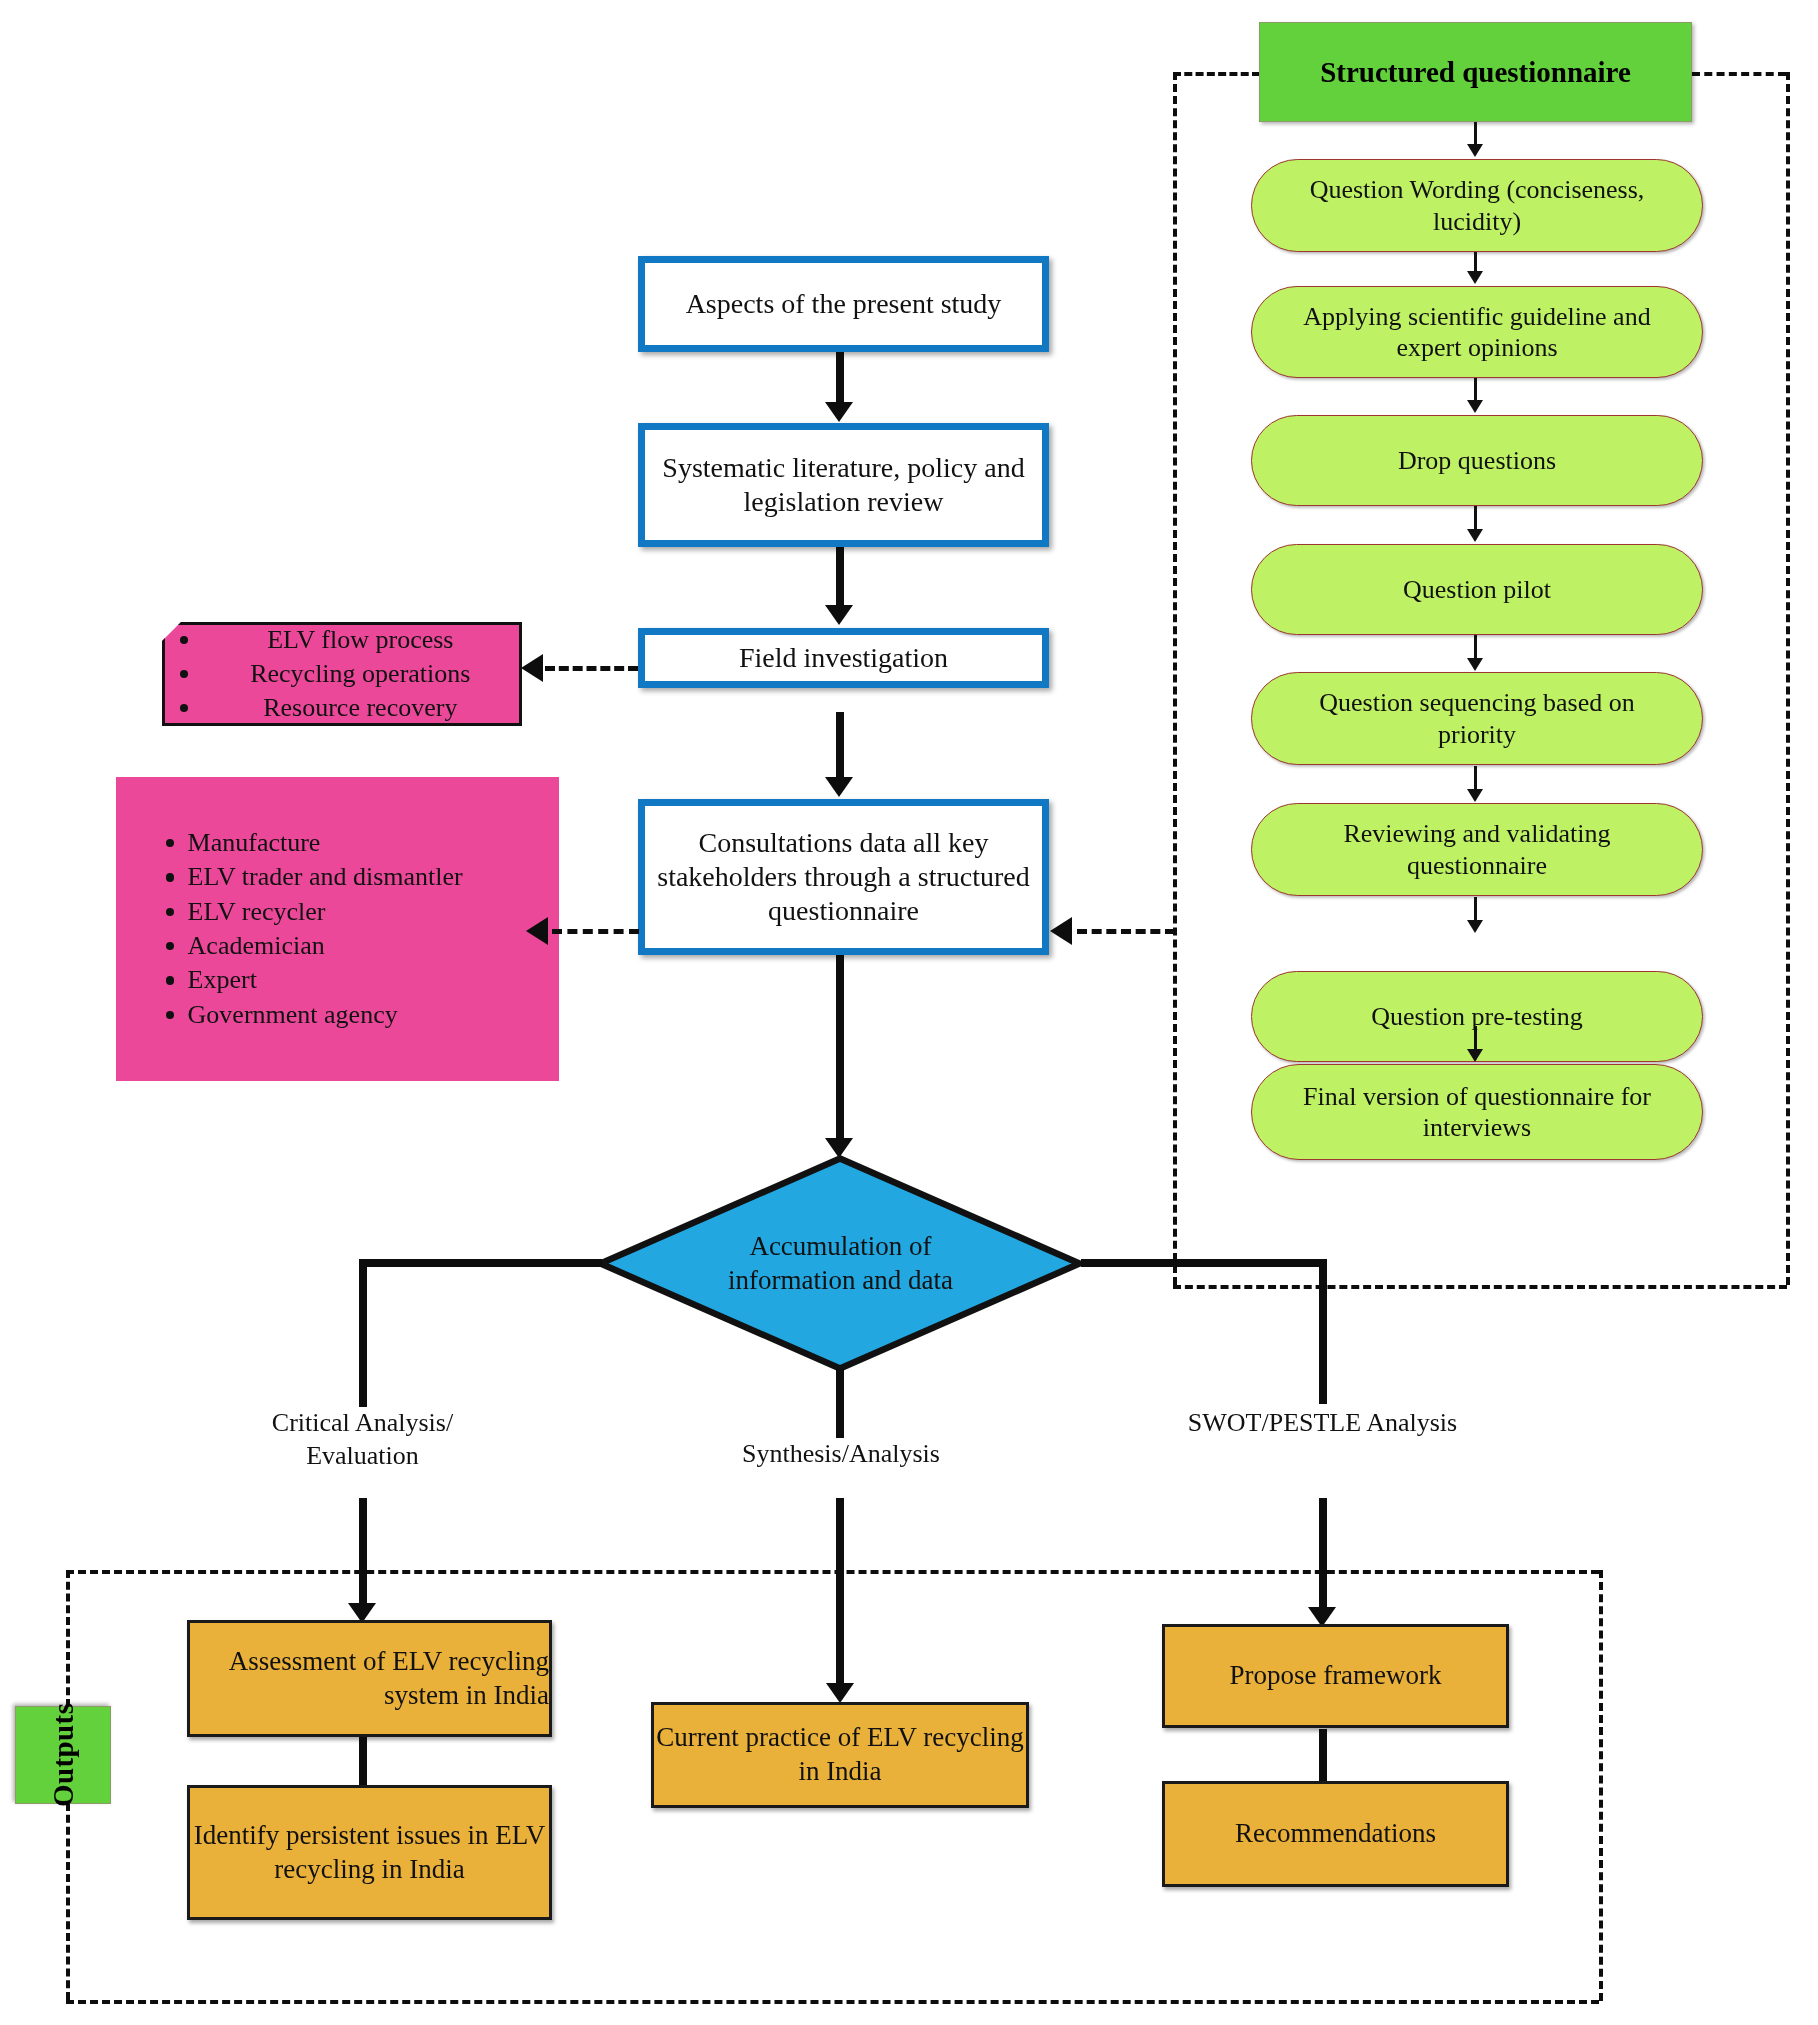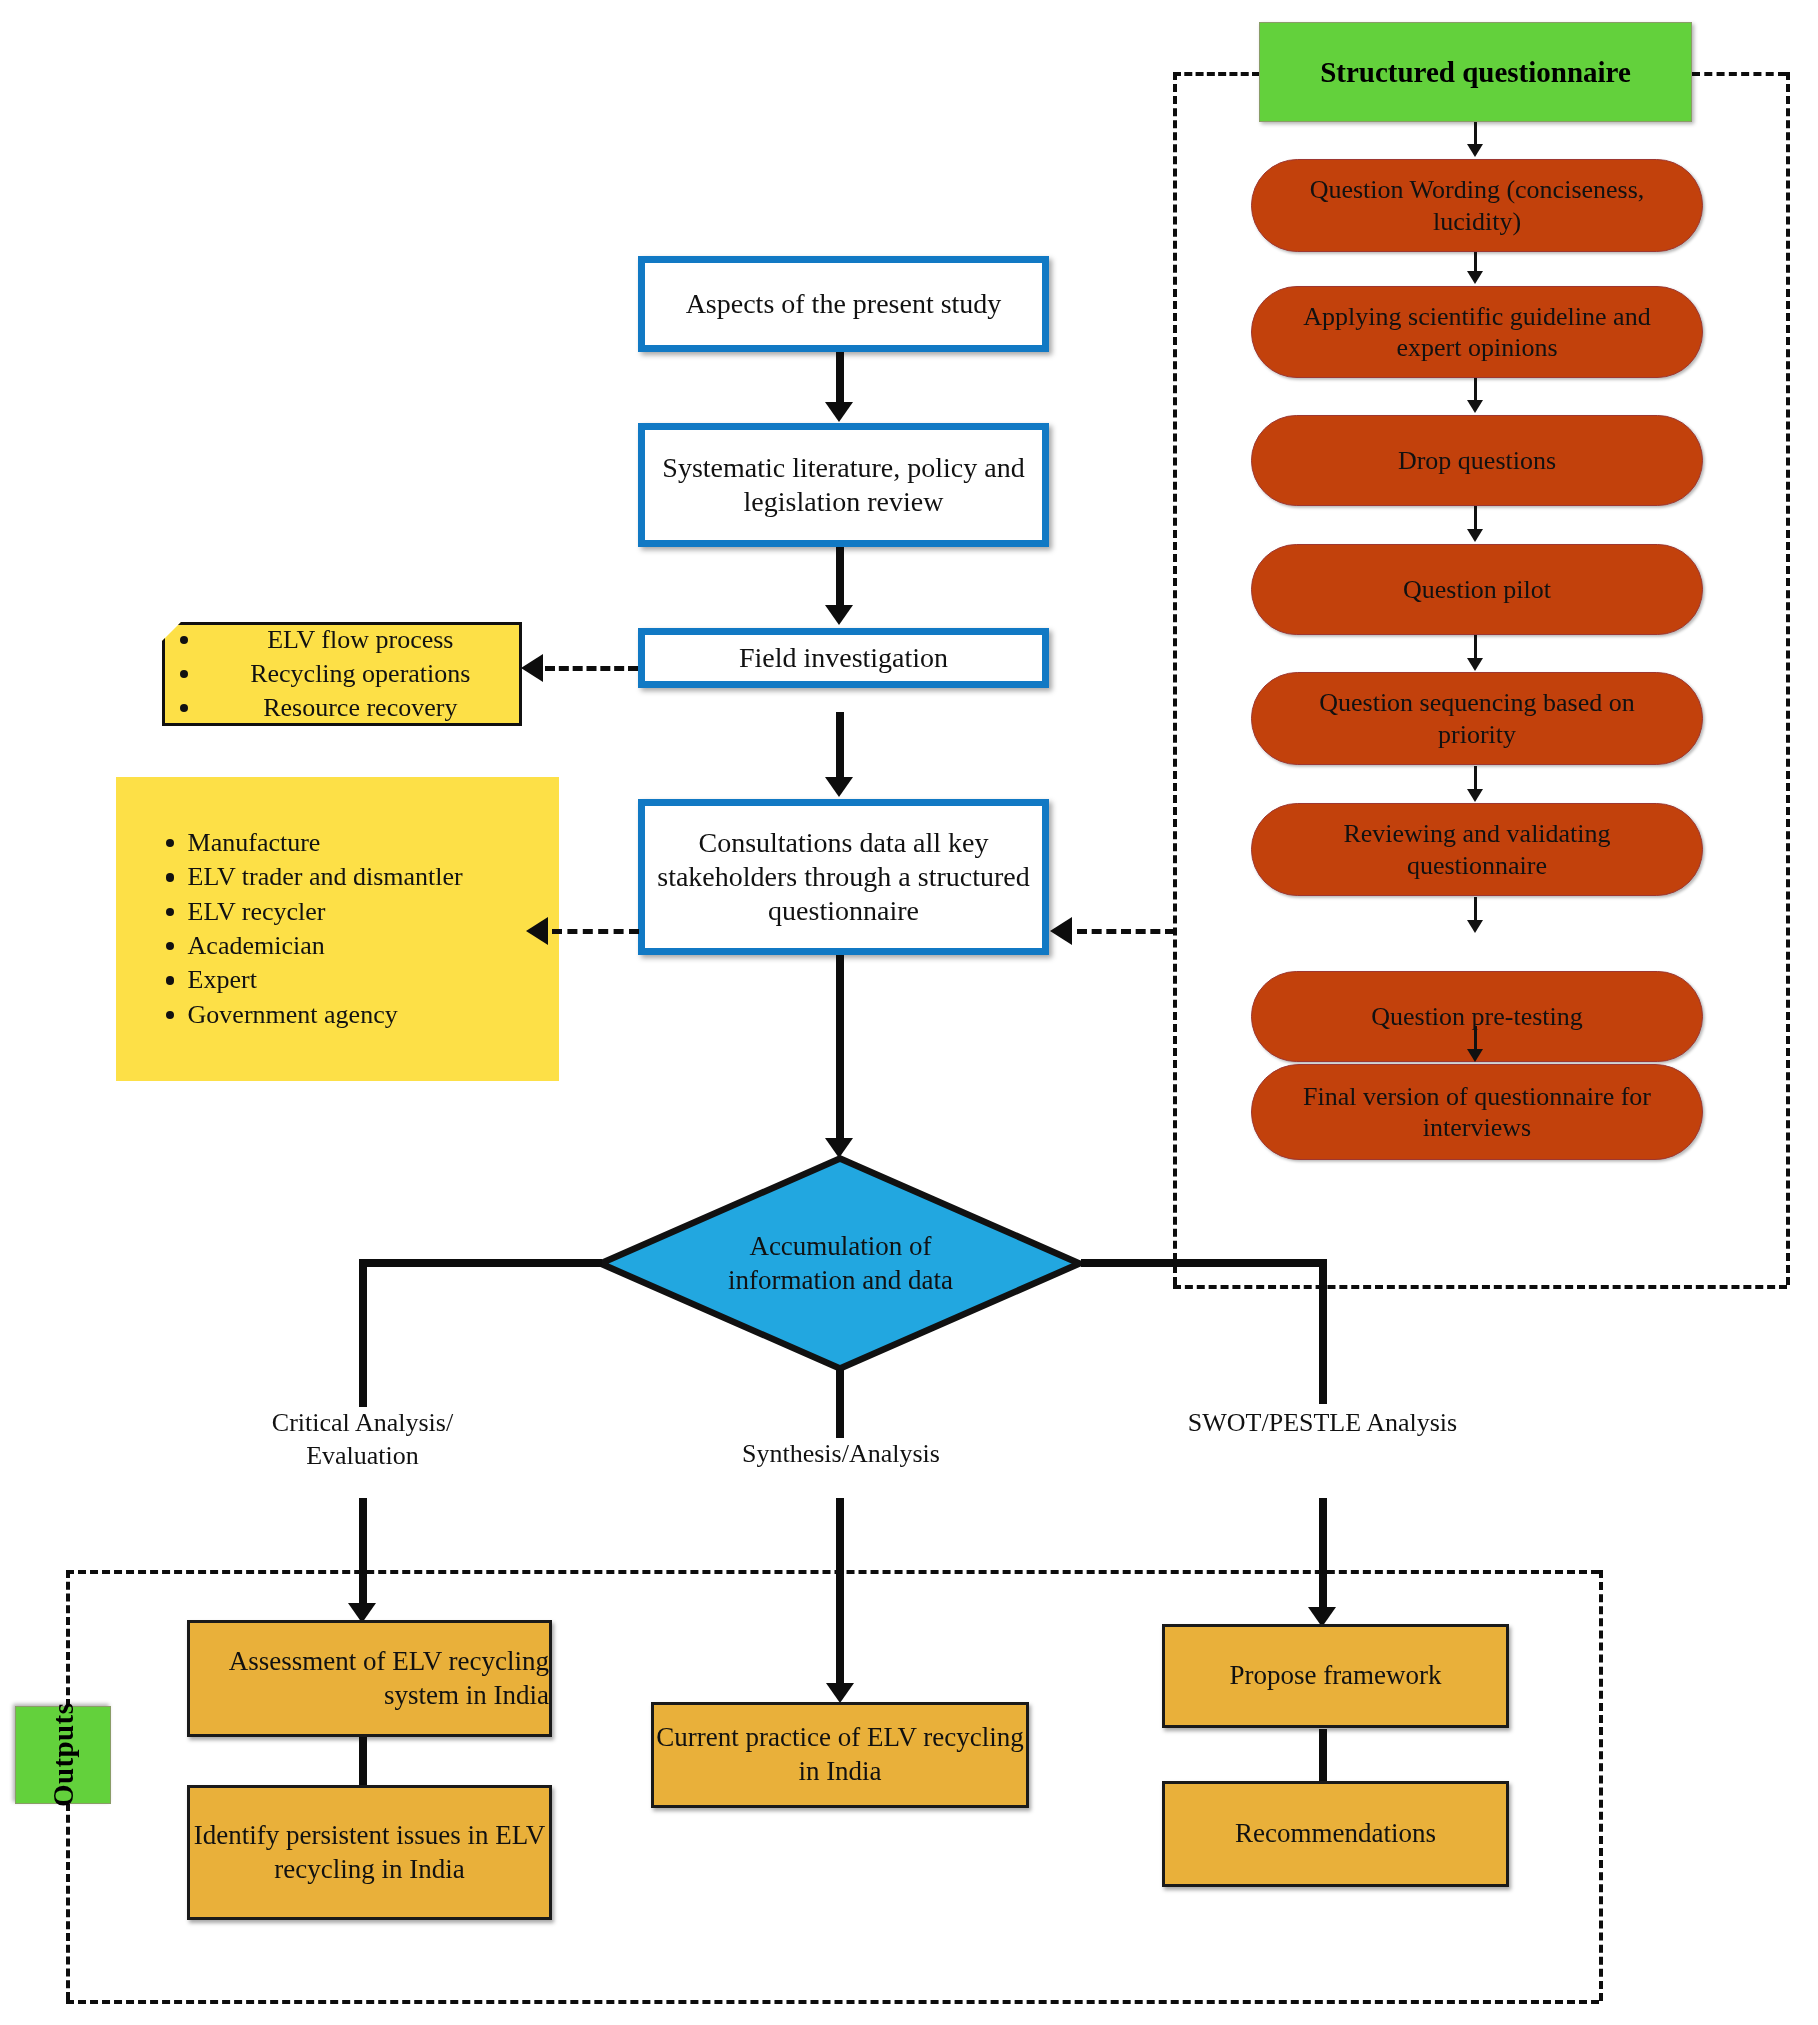--- a/index.html
+++ b/index.html
@@ -20,21 +20,21 @@
     border:7.4px solid #1179c4;
     box-shadow:2.6px 2.6px 5.2px rgba(0,0,0,.35);
     color:#111111;
     font-size:28px;
     line-height:1.22;
     padding:3.5px 11.3px;
   }
 
   
   .pill{
-    background:#c2410c;
+    background:#bef264;
     border:1.7px solid #9e3731;
     border-radius:434px;
     color:#111111;
     font-size:26px;
     line-height:1.2;
     padding:2.6px 30px;
     box-shadow:1.7px 1.7px 3px rgba(0,0,0,.28);
   }
 
   
@@ -47,21 +47,21 @@
     box-shadow:2.2px 2.2px 3.9px rgba(0,0,0,.3);
   }
   .greenbox.vert{
     writing-mode:vertical-rl;
     transform:rotate(180deg);
     letter-spacing:0.4px;
   }
 
   
   .tan{
-    background:#fde047;
+    background:#ec4899;
     color:#111111;
     font-size:26px;
     line-height:1.32;
   }
   .tan ul{margin:0;padding:0 0 0 34px;list-style:none;}
   .tan li{position:relative;padding-left:2.6px;white-space:nowrap;}
   .tan li::before{
     content:"";position:absolute;left:-19px;top:.50em;
     width:8.3px;height:8.3px;border-radius:50%;background:#111;
   }

